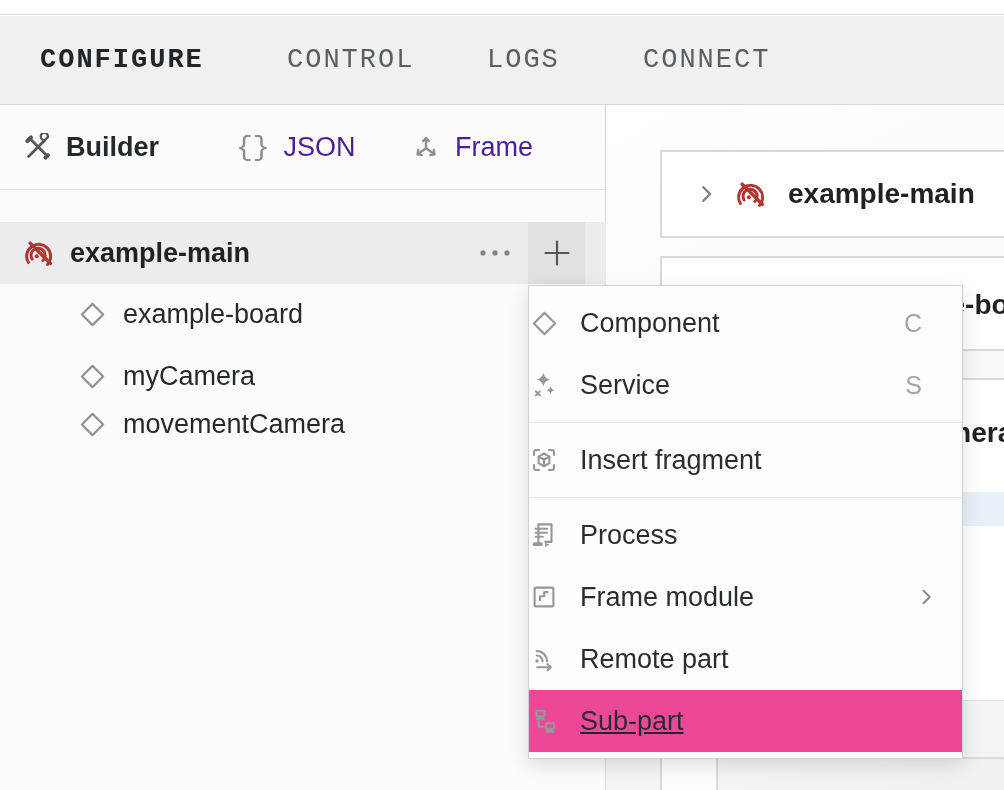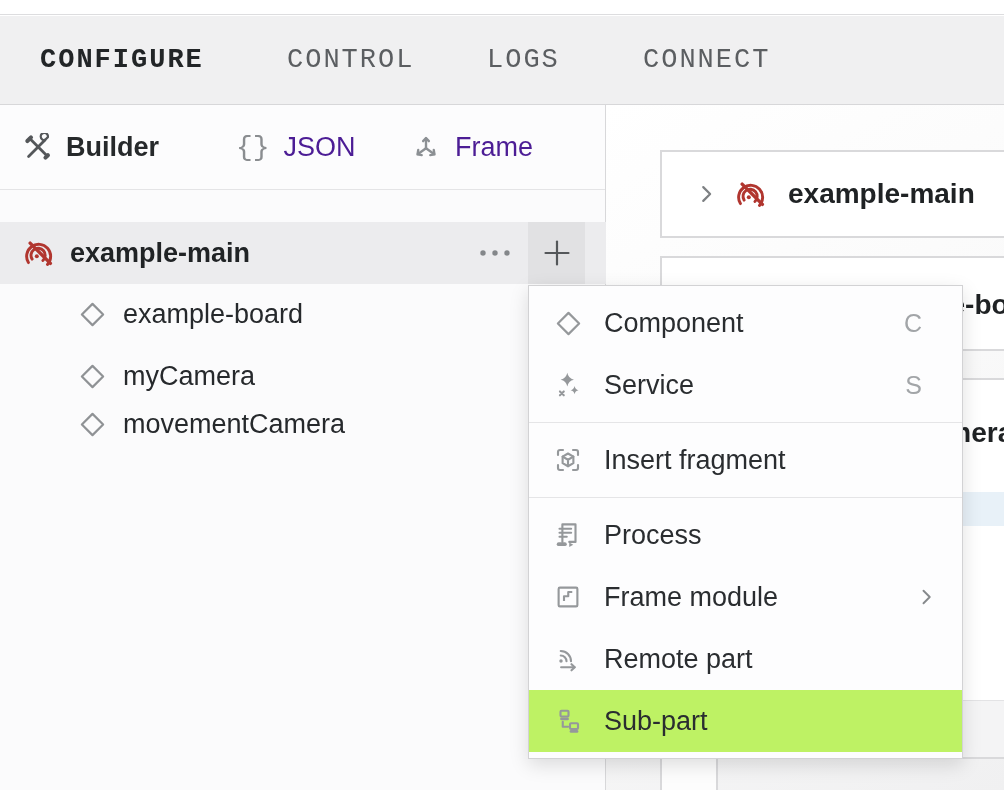--- a/index.html
+++ b/index.html
@@ -51,22 +51,22 @@
   .sel-row { position:absolute; left:0; top:112px; width:100%; height:34px; background:#e8f1f8; }
   .card-footer { position:absolute; left:0; bottom:0; width:100%; height:57px; background:#f4f4f5; border-top:1px solid #e3e3e5; }
   .bottom-sliver { position:absolute; left:54px; top:650px; width:58px; height:36px; background:#fdfdfd;
                    border-left:2px solid #d9d9db; border-right:2px solid #d9d9db; }
 
   
   .context-menu { position:absolute; left:528px; top:285px; width:435px; background:#fdfdfe;
                   border:1px solid #d2d2d4; box-shadow:0 6px 18px rgba(0,0,0,0.13); z-index:10; }
   .menu-section { padding:6px 0; }
   .menu-divider { height:1px; background:#e5e5e7; }
-  .menu-item { height:62px; display:flex; align-items:center; padding-left:24px; padding-right:26px; cursor:pointer; }
-  .menu-item.highlighted { background:#bef264; }
+  .menu-item { height:62px; display:flex; align-items:center; padding-right:26px; cursor:pointer; }
+  .menu-item.highlighted { background:#ec4899;text-decoration:underline; }
   .menu-item .ic { width:30px; height:30px; flex:0 0 30px; display:flex; align-items:center; justify-content:center; }
   .menu-item .lbl { font-size:27px; color:#2a2d30; margin-left:21px; flex:1 1 auto; white-space:nowrap; }
   .menu-item .shortcut { font-size:25px; color:#a2a5a8; margin-right:14px; }
   svg { display:block; }
 </style>
 </head>
 <body>
 
 <div id="app">
 

